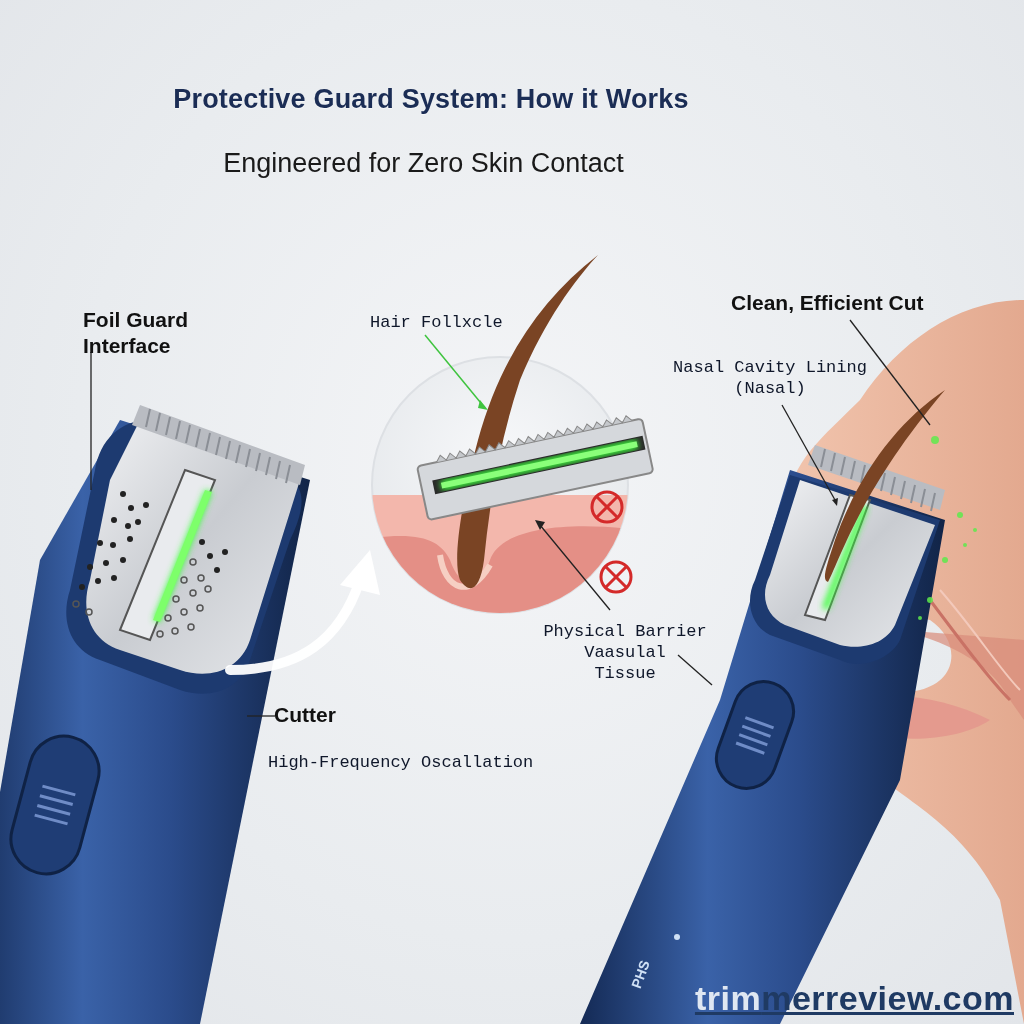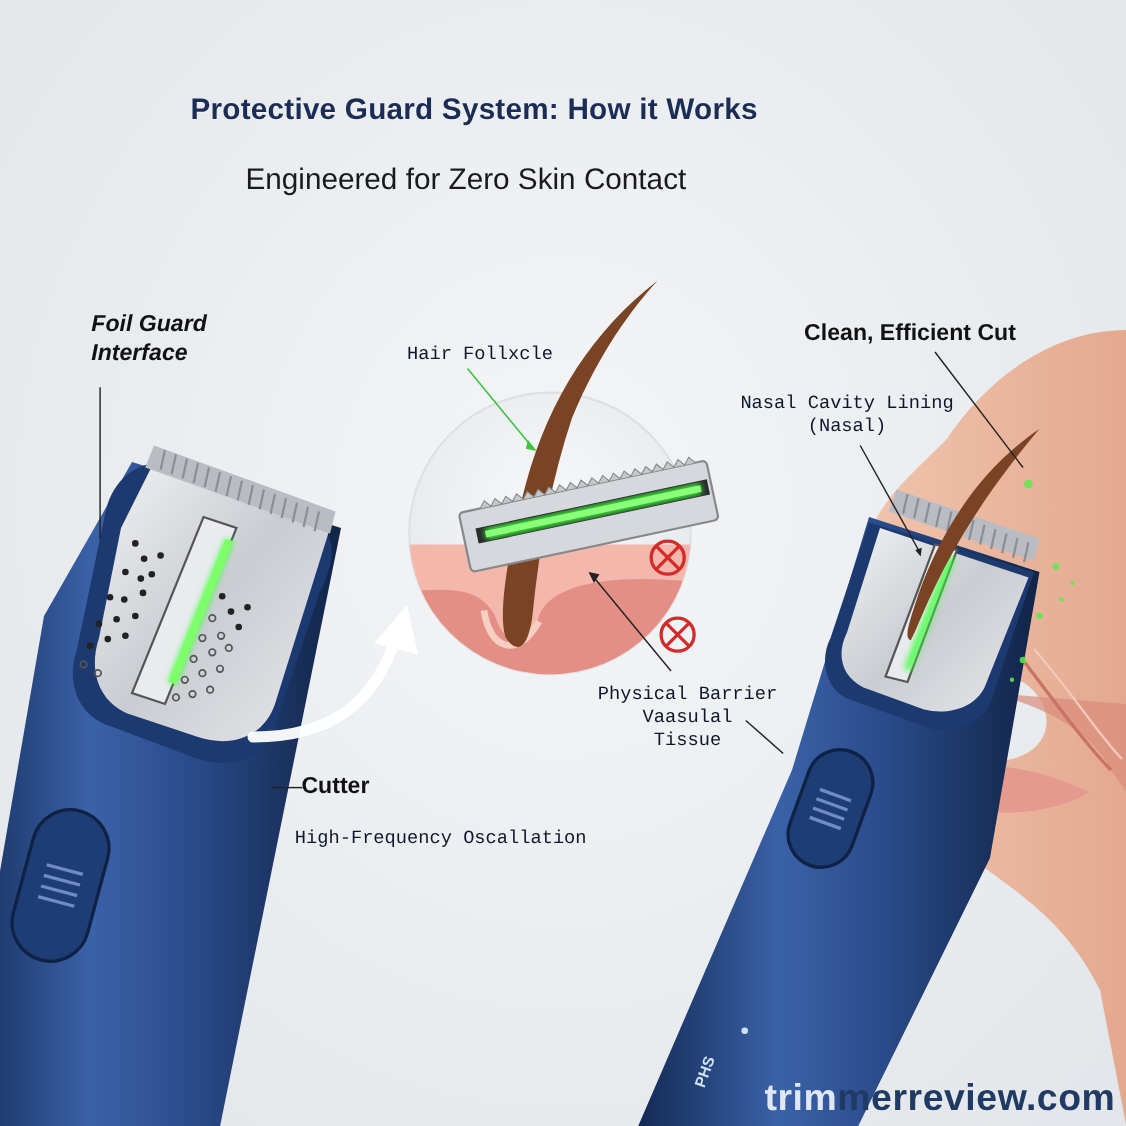--- a/index.html
+++ b/index.html
@@ -16,20 +16,21 @@
   }
   .subtitle {
     left:0; width:847px; top:148px; text-align:center;
     font-size:27px; color:#1a1a1a;
   }
   .lbl-bold { font-weight:bold; color:#111; font-size:21px; line-height:26px; }
   .lbl { color:#0f172a; font-size:17px; line-height:21px;font-family:Liberation Mono, monospace; }
   .watermark {
     right:10px; bottom:6px; font-size:34px; font-weight:bold; letter-spacing:0.5px;
     color:#1f3a63;
+    text-decoration:underline;
   }
   .watermark .first { color:#dfe7f2; }
   svg.art { position:absolute; left:0; top:0; }
 </style>
 </head>
 <body>
 
 <svg class="art" width="1024" height="1024" viewBox="0 0 1024 1024">
   <defs>
     <linearGradient id="bodyG" x1="0" y1="0" x2="1" y2="0">
@@ -228,21 +229,21 @@
   </g>
   <path d="M535 520 l10 2 l-5 8 Z" fill="#222"></path>
   <path d="M832 500 l6 -2 l-1 8 Z" fill="#222"></path>
   <line x1="425" y1="335" x2="485" y2="408" stroke="#3fc43f" stroke-width="1.5"></line>
   <path d="M480 400 l8 10 l-10 -2 Z" fill="#3fc43f"></path>
 </svg>
 
 <div class="abs title">Protective Guard System: How it Works</div>
 <div class="abs subtitle">Engineered for Zero Skin Contact</div>
 
-<div class="abs lbl-bold" style="left:83px; top:282px;font-style:italic;">
+<div class="abs lbl-bold" style="left:83px; top:307px;">
   <div>Foil Guard</div>
   <div>Interface</div>
 </div>
 
 <div class="abs lbl" style="left:370px; top:312px; font-size:17px;">Hair Follxcle</div>
 
 <div class="abs lbl-bold" style="left:731px; top:290px;">Clean, Efficient Cut</div>
 
 <div class="abs lbl" style="left:670px; top:357px; width:200px; text-align:center;">
   <div>Nasal Cavity Lining</div>

